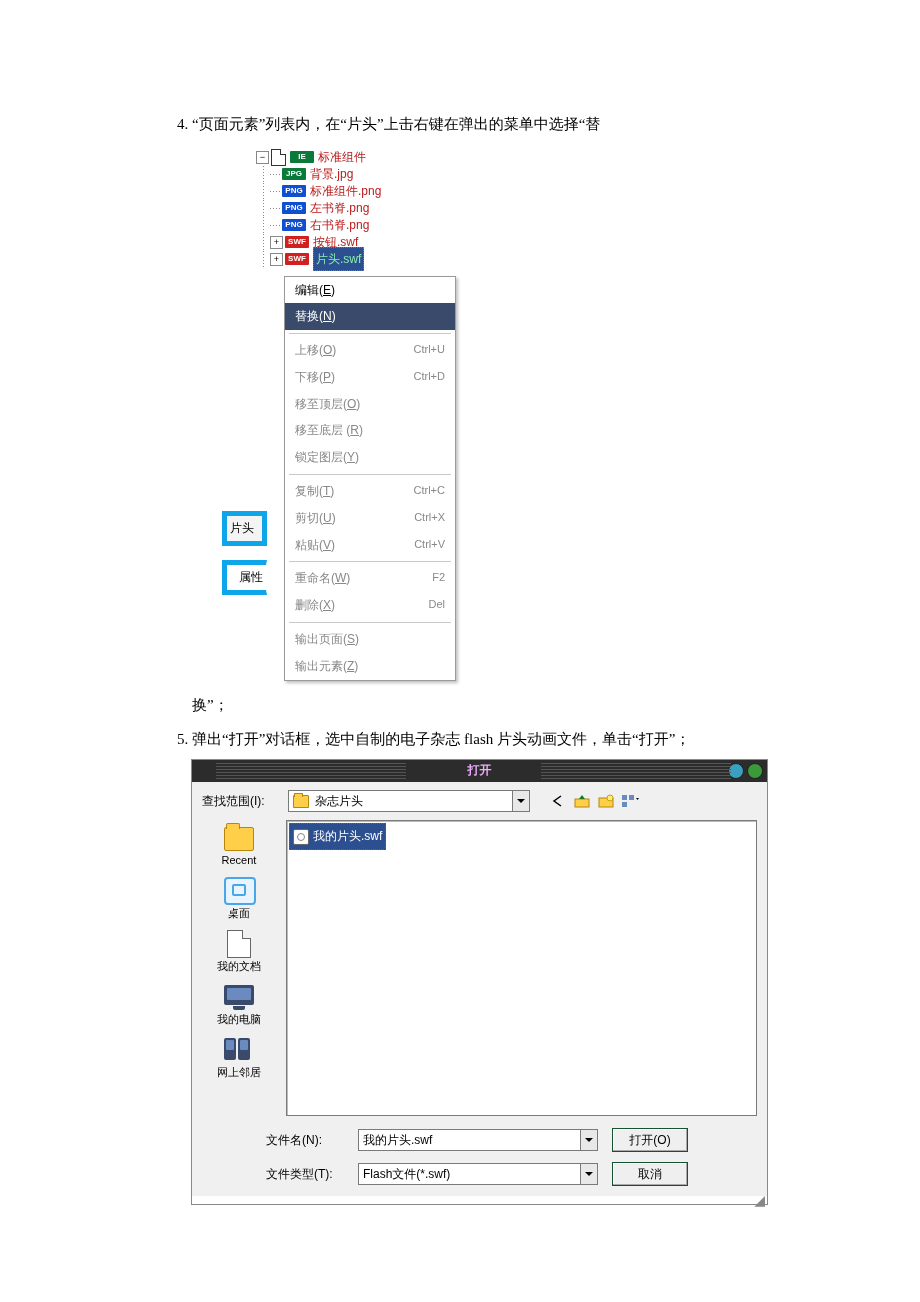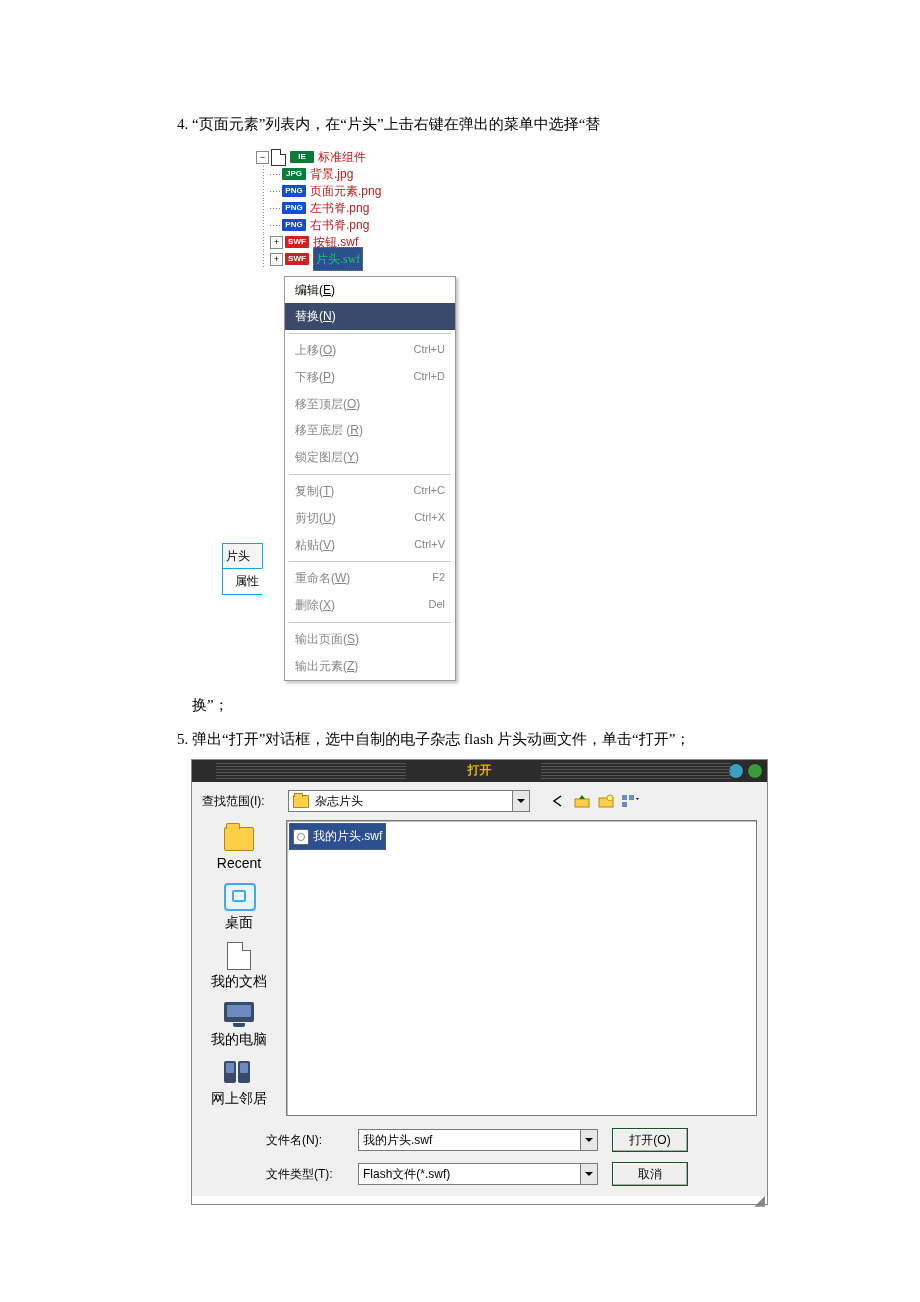--- a/index.html
+++ b/index.html
@@ -31,56 +31,56 @@
     repeating-linear-gradient(to right, #888 0 1px, transparent 1px 3px); margin-right:2px; align-self:center; }
   .expander { display:inline-flex; width:11px; height:11px; border:1px solid #888; background:#fff; align-items:center; justify-content:center; font-size:9px; line-height:1; margin-right:2px; cursor:pointer;}
   .tbadge { display:inline-flex; align-items:center; justify-content:center; min-width:22px; height:12px; font-size:8px; font-weight:bold; color:#fff; border-radius:1px; margin-right:4px; padding:0 1px; }
   .tbadge.ie  { background:#0a7a3a; }
   .tbadge.jpg { background:#0a7a3a; }
   .tbadge.png { background:#1050d0; }
   .tbadge.swf { background:#d02020; }
   .paper-icon { width:13px; height:15px; background:#fff; border:1px solid #333; position:relative; margin-right:4px; }
   .paper-icon::after{content:"";position:absolute;right:-1px;top:-1px;width:5px;height:5px;background:#fff;border-left:1px solid #333;border-bottom:1px solid #333;}
   .tree-label { color:#b91c1c; }
-  .tree-label.sel { background:#2b4f8f; color:#22c55e; border:1px dotted #777; padding:0 2px;font-family:Liberation Serif, serif; }
+  .tree-label.sel { background:#2b4f8f; color:#86efac; border:1px dotted #777; padding:0 2px; }
   
   .ctx { position:relative; width:170px; margin:6px 0 0 32px; background:#fff; border:1px solid #9a9a9a; box-shadow:2px 2px 3px rgba(0,0,0,0.25); font-family:Tahoma,sans-serif; font-size:12px; }
   .ctx-item { display:flex; justify-content:space-between; padding:2px 10px; color:#888; cursor:pointer; }
   .ctx-item.enabled { color:#000; }
   .ctx-item.hover { background:#3a4a6a; color:#fff; }
   .ctx-sep { height:1px; background:#c8c8c8; margin:3px 4px; }
   .u { text-decoration: underline; }
   .shortcut { color:#888; font-size:11px; }
   .side-tabs { position:absolute; left:-30px; bottom:88px; font-size:12px; }
-  .side-tab { border:1px solid #0ea5e9; background:#f4f4f4; padding:1px 3px; margin-top:0; cursor:pointer; }
+  .side-tab { border:5px solid #0ea5e9; background:#f4f4f4; padding:1px 3px; margin-top:16px; cursor:pointer; }
   .side-tab.back { position:relative; top:-2px; background:#fff; border-right:1px solid #fff;padding-left:12px; }
   
   .dlg-shell { width:575px; box-shadow:0 0 0 1px #888; font-family: "SimSun", Tahoma, sans-serif; font-size:12px; }
   .dlg-titlebar { height:22px; background:#2c2c2c; display:flex; align-items:center; justify-content:center; position:relative; }
-  .dlg-title { color:#eab308; font-weight:bold; }
+  .dlg-title { color:#f0abfc; font-weight:bold; }
   .dlg-titlebar::before, .dlg-titlebar::after { content:""; position:absolute; top:3px; height:16px; background:repeating-linear-gradient(to bottom,#555 0 1px,transparent 1px 3px); }
   .dlg-titlebar::before{ left:24px; width:190px; }
   .dlg-titlebar::after{ right:36px; width:190px; }
   .win-btns { position:absolute; right:4px; top:3px; display:flex; gap:3px; }
   .win-btn { width:14px; height:14px; border-radius:50%; border:1px solid #222; cursor:pointer; }
   .win-btn.min{ background:#3aa0c0; } .win-btn.cls{ background:#3a9a3a; }
   .dlg-body { background:#f0f0f0; padding:8px 10px 10px 10px; }
   .dlg-row { display:flex; align-items:center; margin-bottom:8px; }
   .dlg-row .lbl { width:86px; text-align:left; }
   .combo { flex:0 0 240px; display:flex; align-items:center; background:#fff; border:1px solid #7a7a7a; height:20px; }
   .combo .folder-ic { width:14px; height:11px; background:#ffcf4a; border:1px solid #b8860b; border-radius:1px 1px 0 0; margin:0 4px; position:relative;}
   .combo .folder-ic::before{content:"";position:absolute;top:-3px;left:0;width:7px;height:3px;background:#ffcf4a;border:1px solid #b8860b;border-bottom:none;border-radius:1px 1px 0 0;}
   .combo .txt { flex:1; padding:0 2px; }
   .combo .drop { width:16px; height:100%; border-left:1px solid #7a7a7a; background:#e8e8e8; display:flex; align-items:center; justify-content:center; cursor:pointer;}
   .combo .drop::after{content:"";border:4px solid transparent;border-top-color:#000;margin-top:4px;}
   .tbicons { display:flex; gap:4px; margin-left:18px; align-items:center; }
   .tbicon { width:20px; height:18px; display:flex; align-items:center; justify-content:center; cursor:pointer; border-radius:2px;}
   .dlg-main { display:flex; gap:10px; }
   .places { width:74px; display:flex; flex-direction:column; align-items:center; gap:6px; padding-top:4px;}
-  .place { display:flex; flex-direction:column; align-items:center; font-size:14px; cursor:pointer; }
+  .place { display:flex; flex-direction:column; align-items:center; font-size:11px; cursor:pointer; }
   .place-ic { width:30px; height:26px; }
   .filelist { flex:1; height:290px; background:#fff; border:1px solid #7a7a7a; box-shadow: inset 1px 1px 0 #bbb; padding:2px; }
   .file-item { display:inline-flex; align-items:center; gap:4px; padding:1px 3px; background:#2b4f8f; color:#fff; border:1px dotted #666; cursor:pointer;}
   .file-ic { width:14px; height:14px; border:1px solid #666; background:#fff; border-radius:2px; display:flex; align-items:center; justify-content:center;}
   .file-ic::after{content:"";width:6px;height:6px;border:1px solid #888;border-radius:50%;}
   .dlg-foot { margin-left:64px; display:grid; grid-template-columns:78px 240px 76px; column-gap:14px; row-gap:10px; align-items:center; margin-top:12px;}
   .textbox { background:#fff; border:1px solid #7a7a7a; height:20px; display:flex; align-items:center; }
   .textbox .txt{flex:1; padding:0 4px;}
   .textbox .drop{ width:16px; height:100%; border-left:1px solid #7a7a7a; background:#e8e8e8; display:flex; align-items:center; justify-content:center; cursor:pointer;}
   .textbox .drop::after{content:"";border:4px solid transparent;border-top-color:#000;margin-top:4px;}
@@ -119,21 +119,21 @@
             <div class="tree-row">
                 <span class="dots-v"></span>
                 <span class="dots-h"></span>
                 <span class="tbadge jpg">JPG</span>
                 <span class="tree-label">背景.jpg</span>
               </div>
             <div class="tree-row">
                 <span class="dots-v"></span>
                 <span class="dots-h"></span>
                 <span class="tbadge png">PNG</span>
-                <span class="tree-label">页面元素.png</span>
+                <span class="tree-label">标准组件.png</span>
               </div>
             <div class="tree-row">
                 <span class="dots-v"></span>
                 <span class="dots-h"></span>
                 <span class="tbadge png">PNG</span>
                 <span class="tree-label">左书脊.png</span>
               </div>
             <div class="tree-row">
                 <span class="dots-v"></span>
                 <span class="dots-h"></span>

